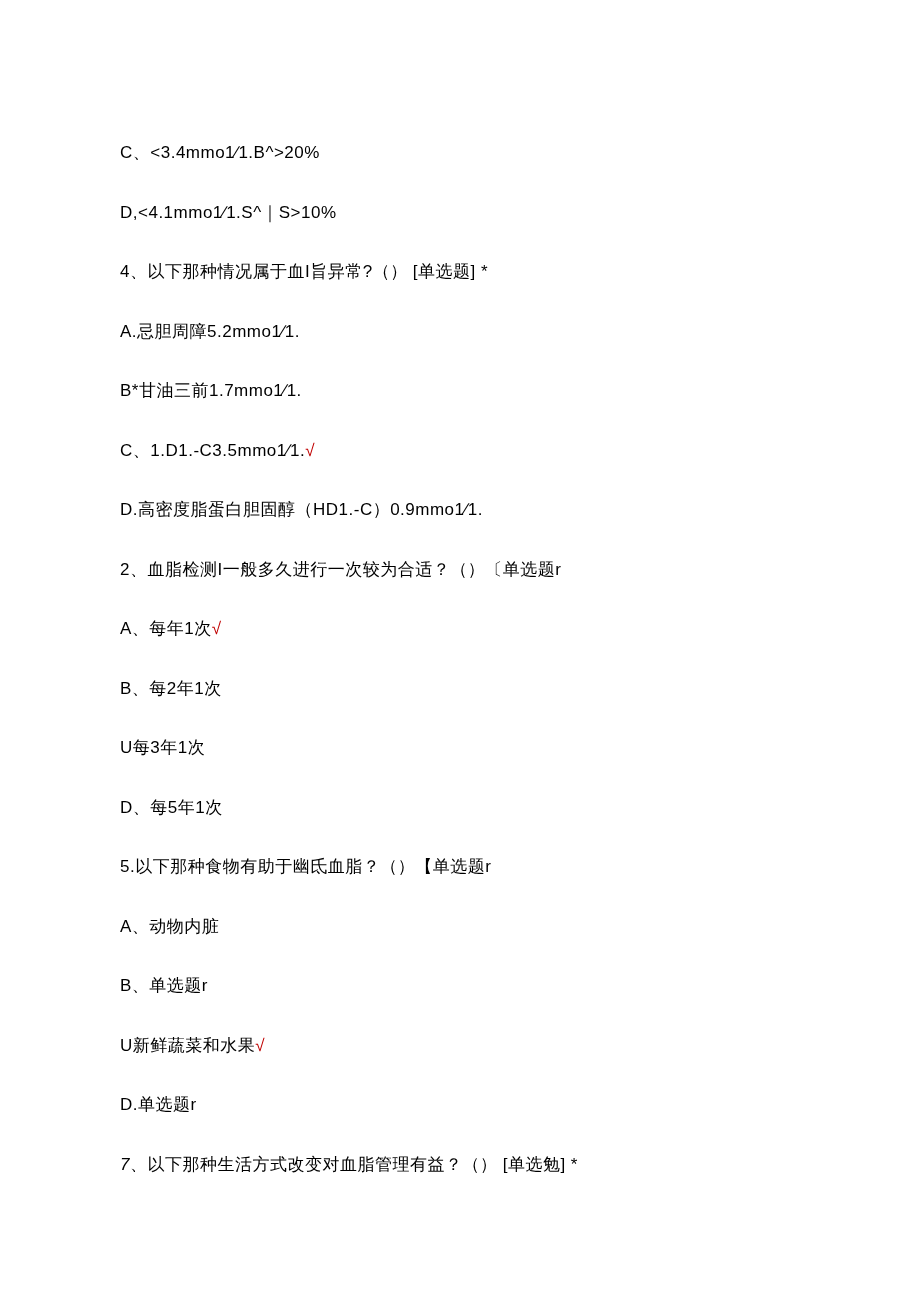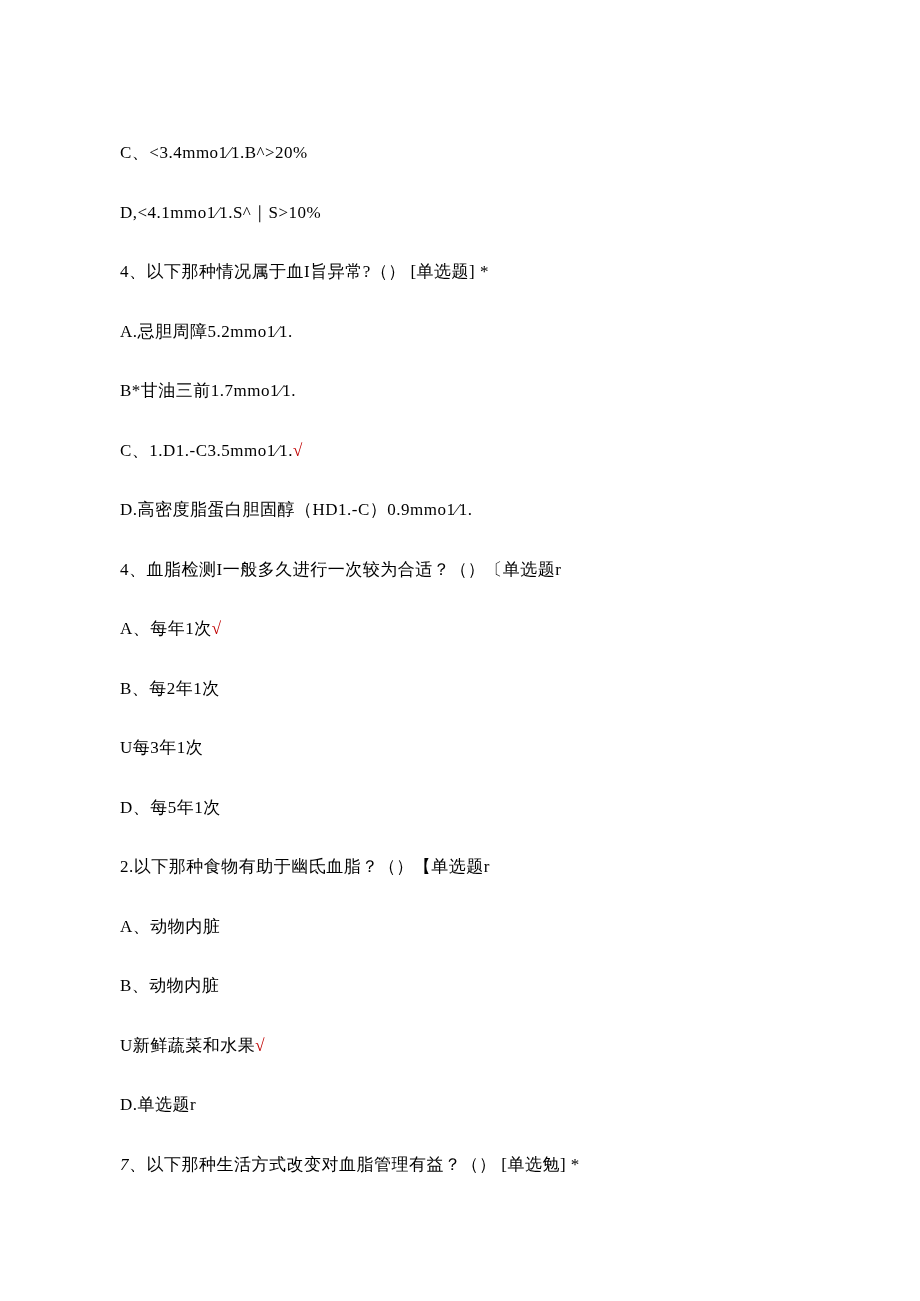--- a/index.html
+++ b/index.html
@@ -1,19 +1,18 @@
 <!DOCTYPE html>
 <html><head>
   <meta charset="utf-8">
   <style>
     * {
       margin: 0;
       padding: 0;
       box-sizing: border-box;
-      font-family: Liberation Serif, serif;
     }
     body {
       background: #ffffff;
       font-family: "Microsoft YaHei", "SimSun", Arial, sans-serif;
       width: 920px;
       min-height: 1301px;
       padding: 140px 120px 60px 120px;
       color: #000000;
     }
     .line {
@@ -41,37 +40,37 @@
 <div class="line">A.忌胆周障5.2mmo1∕1.</div>
 
 <div class="line">B*甘油三前1.7mmo1∕1.</div>
 
 <div class="line">
   <span>C、1.D1.-C3.5mmo1∕1.</span><span class="check">√</span>
 </div>
 
 <div class="line">D.高密度脂蛋白胆固醇（HD1.-C）0.9mmo1∕1.</div>
 
-<div class="line">4、血脂检测I一般多久进行一次较为合适？（）〔单选题r</div>
+<div class="line">2、血脂检测I一般多久进行一次较为合适？（）〔单选题r</div>
 
 <div class="line">
   <span>A、每年1次</span><span class="check">√</span>
 </div>
 
 <div class="line">B、每2年1次</div>
 
 <div class="line">U每3年1次</div>
 
 <div class="line">D、每5年1次</div>
 
-<div class="line">2.以下那种食物有助于幽氐血脂？（）【单选题r</div>
+<div class="line">5.以下那种食物有助于幽氐血脂？（）【单选题r</div>
 
 <div class="line">A、动物内脏</div>
 
-<div class="line">B、动物内脏</div>
+<div class="line">B、单选题r</div>
 
 <div class="line">
   <span>U新鲜蔬菜和水果</span><span class="check">√</span>
 </div>
 
 <div class="line">D.单选题r</div>
 
 <div class="line">
   <span class="qnum-ital">7</span><span>、以下那种生活方式改变对血脂管理有益？（）  [单选勉]  *</span>
 </div>

